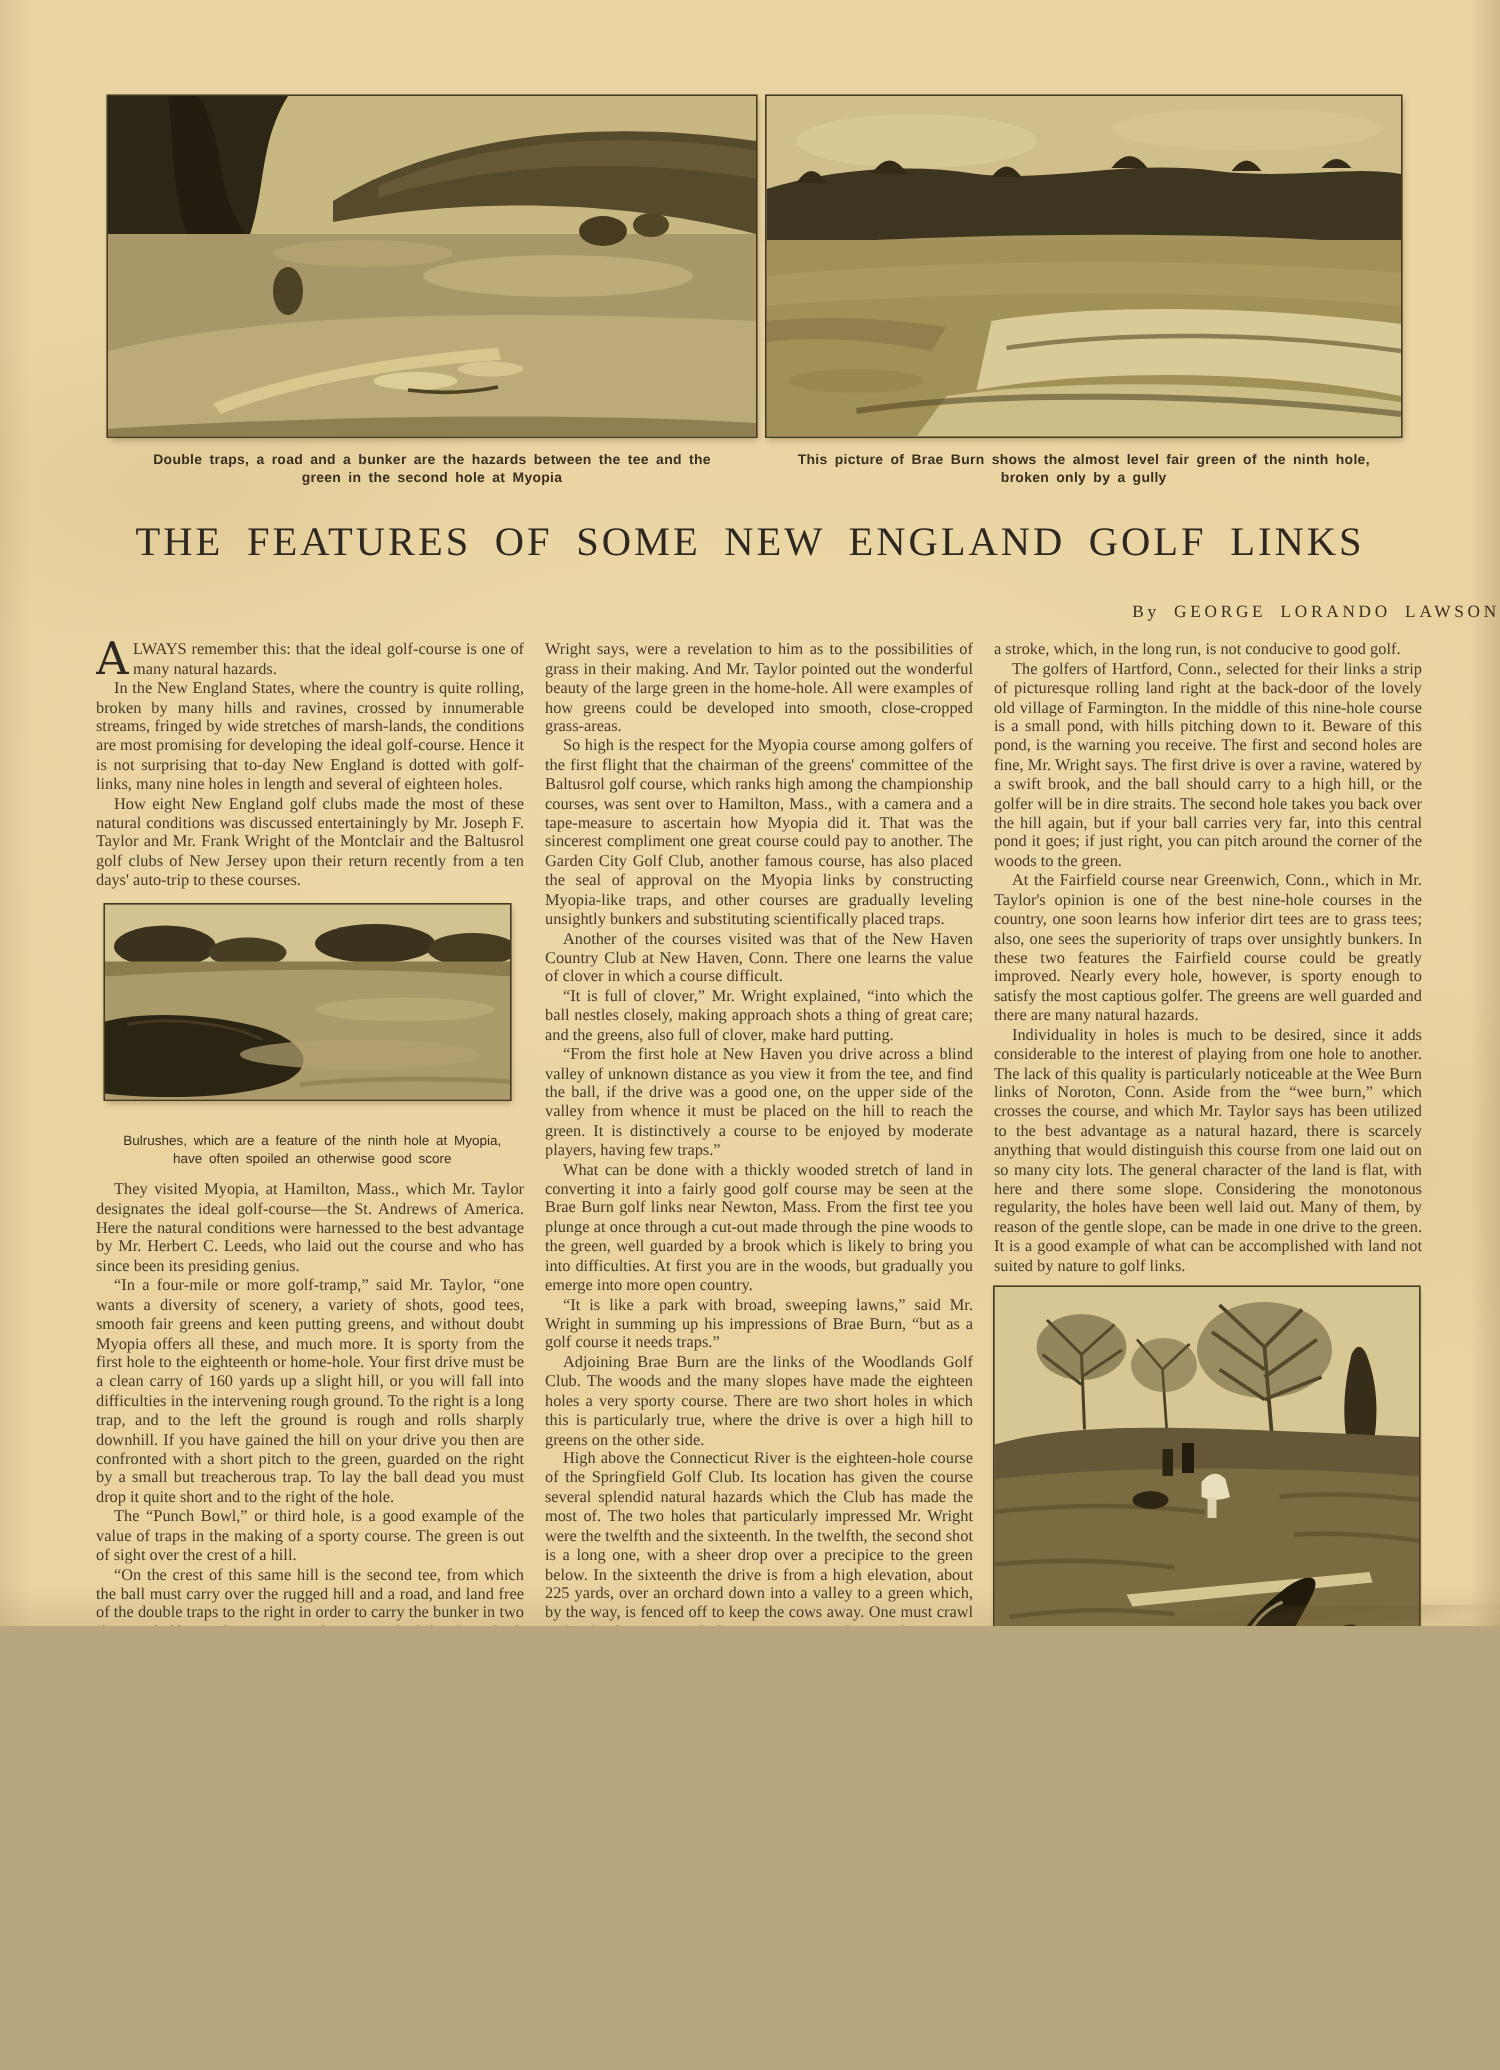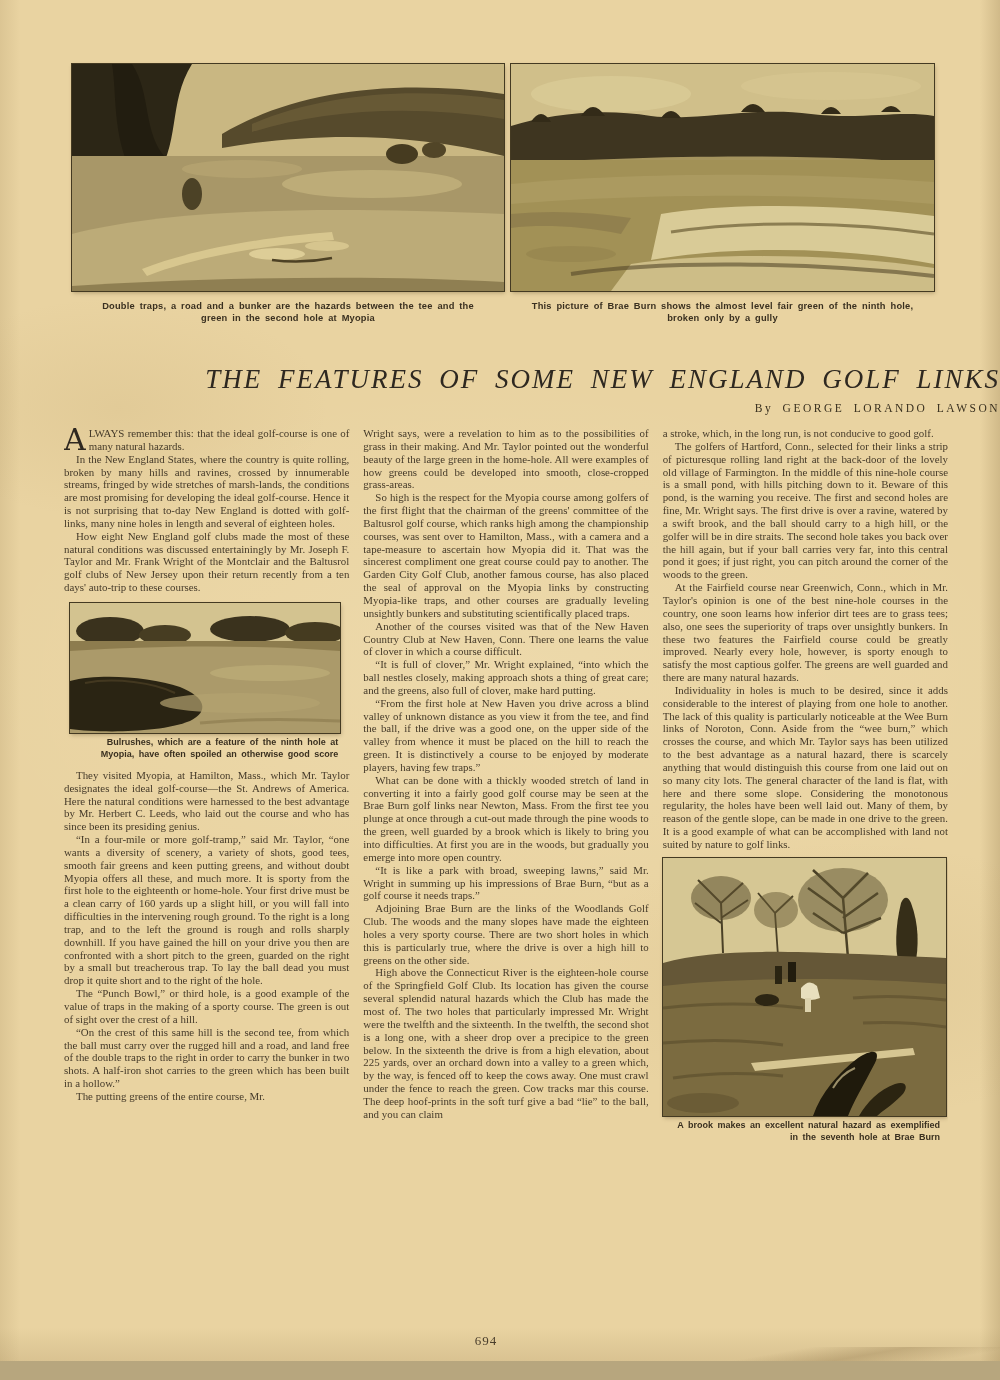--- a/index.html
+++ b/index.html
@@ -1,18 +1,18 @@
 <!DOCTYPE html>
 <html><head>
 <meta charset="utf-8">
 <style>
   * { margin:0; padding:0; box-sizing:border-box; }
   html,body { background:#b7a67e; }
   .page {
-    position:relative; width:1000px; height:1361px; margin:0 auto;
+    position:relative; width:1000px; height:1084px; margin:0 auto;
     background-color:#e9d3a1;
     background-image:
       radial-gradient(ellipse 300px 160px at 12% 30%, rgba(160,130,70,.10), rgba(0,0,0,0) 70%),
       radial-gradient(ellipse 420px 200px at 85% 72%, rgba(150,120,60,.08), rgba(0,0,0,0) 70%),
       radial-gradient(ellipse 700px 400px at 50% 50%, rgba(255,245,215,.18), rgba(0,0,0,0) 75%),
       linear-gradient(90deg, rgba(120,95,50,.12) 0%, rgba(0,0,0,0) 2%, rgba(0,0,0,0) 98%, rgba(120,95,50,.22) 100%),
       linear-gradient(0deg, rgba(120,95,50,.14) 0%, rgba(0,0,0,0) 2.5%);
     font-family:"Liberation Serif", serif;
     color:#42372a;
     overflow:hidden;
@@ -23,43 +23,43 @@
   .photo-frame svg { display:block; }
   .captions-row { position:absolute; top:300px; left:72px; width:862px; display:flex; gap:7px; }
   .caption {
     font-family:"Liberation Sans", sans-serif; font-weight:bold;
     font-size:9.3px; line-height:12px; color:#3a3020; text-align:center;
     letter-spacing:.2px; word-spacing:2px; padding:0 18px;
   }
   .caption.w1 { width:432px; } .caption.w2 { width:423px; }
   
   .title {
-    position:absolute; top:364px; left:0; width:100%; text-align:right;
+    position:absolute; top:346px; left:0; width:100%; text-align:center;
     font-size:27px; letter-spacing:2px; word-spacing:7px; color:#2e2820;
-    white-space:nowrap; font-weight:normal;font-style:italic;
+    white-space:nowrap; font-weight:normal;
   }
   .byline {
     position:absolute; top:402px; left:0; width:100%; text-align:right;
     font-size:11.5px; letter-spacing:2.5px; color:#39301f; word-spacing:4px;
   }
   
   .columns { position:absolute; top:427px; left:64px; width:884px; height:905px; display:flex; gap:14px; overflow:hidden; }
   .col { width:285.33px; text-align:justify; font-size:10.9px; line-height:12.85px; color:#453a29; }
   .col p { margin:0; text-indent:12px; }
   .col p.noindent { text-indent:0; }
   .dropcap {
     float:left; font-size:30px; line-height:24px; padding:1px 3px 0 0;
     color:#2e2820; font-family:"DejaVu Serif", serif;
   }
   .inline-photo { margin:9px 3px 4px 6px; }
   .inline-photo .photo-frame { display:inline-block; }
   .inline-caption {
-    font-family:"Liberation Sans", sans-serif; font-weight:bold;
-    font-size:9px; line-height:12px; color:#3a3020; text-align:right;
-    margin:0 0 9px 0; text-indent:0 !important; word-spacing:2px; padding:0 8px;
+    font-family:"Liberation Sans", sans-serif; font-weight:normal;
+    font-size:9px; line-height:12px; color:#3a3020; text-align:center;
+    margin:17px 0 9px 0; text-indent:0 !important; word-spacing:2px; padding:0 8px;
   }
   .brook-photo { margin:7px 0 0 0; }
   
   .pagenum { position:absolute; top:1333px; left:16px; width:94%; text-align:center; font-size:13px; letter-spacing:1px; color:#4a3e2c; }
   .edge-curl { position:absolute; right:0; bottom:0; width:520px; height:14px;
     background:linear-gradient(170deg, rgba(0,0,0,0) 55%, rgba(110,85,45,.25) 72%, rgba(0,0,0,0) 90%); }
 </style>
 </head>
 <body>
 

